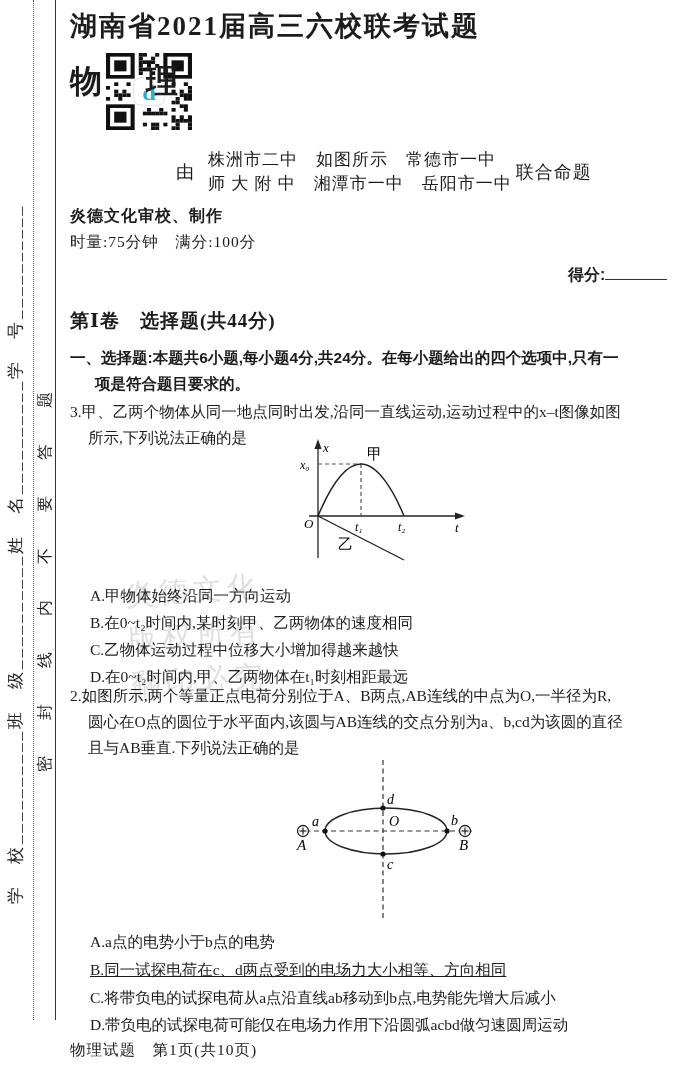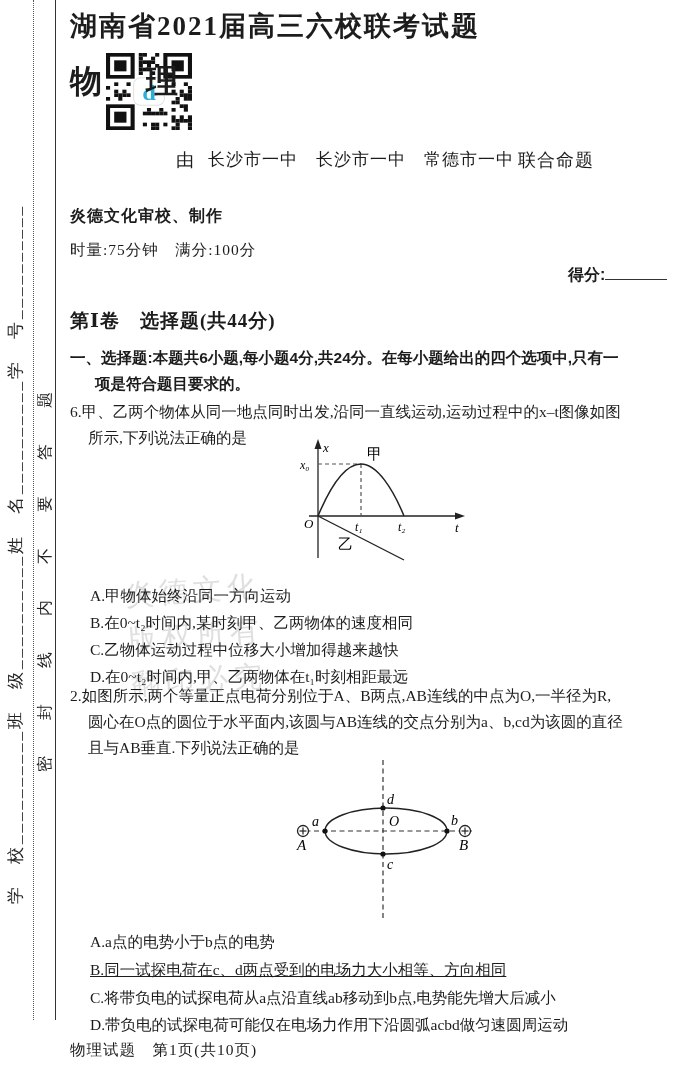--- a/index.html
+++ b/index.html
@@ -27,21 +27,21 @@
   }
   
   .exam-title{top:8px;font-size:27px;font-weight:bold;letter-spacing:2px;}
   .subject-title{top:60px;font-size:32px;font-weight:bold;letter-spacing:6px;}
   .qr{left:106px;top:53px;width:86px;height:77px;}
   .byline{left:176px;top:148px;display:flex;align-items:center;}
   .by-label{font-size:18px;margin-right:14px;}
   .schools{font-size:17px;line-height:24px;letter-spacing:1px;font-style:normal;}
   .joint-label{font-size:18px;margin-left:4px;letter-spacing:1px;}
   .producer{top:206px;font-size:16px;font-weight:bold;font-family:"Liberation Sans","DejaVu Sans",sans-serif;letter-spacing:1px;}
-  .time-score{top:240px;font-size:15.5px;letter-spacing:1px;}
+  .time-score{top:232px;font-size:15.5px;letter-spacing:1px;}
   .score{left:568px;top:264px;font-size:16px;font-weight:bold;font-family:"Liberation Sans","DejaVu Sans",sans-serif;}
   .score .blank{display:inline-block;width:62px;height:15px;border-bottom:1.5px solid #333;}
   
   .section-title{top:308px;font-size:19px;font-weight:bold;letter-spacing:1px;}
   .instr{font-family:"Liberation Sans","DejaVu Sans",sans-serif;font-weight:bold;font-size:15.5px;}
   .instr1{left:70px;top:348px;}
   .instr2{left:95px;top:374px;}
   .qtext{font-size:15.5px;}
   .q1-l1{left:70px;top:402px;}
   .q1-l2{left:88px;top:428px;}
@@ -176,37 +176,38 @@
         </g>
       <rect x="27" y="27" width="30" height="30" rx="7" fill="#fff" stroke="#e2e2e2" stroke-width="1"></rect>
       <text x="42" y="51" text-anchor="middle" font-size="24" font-weight="bold" font-family="Liberation Sans, DejaVu Sans, sans-serif" fill="#29b0dd">d</text>
     </svg>
 
     <div class="abs centerbox subject-title">物　理</div>
 
     <div class="abs byline">
       <span class="by-label">由</span>
       <span class="schools">
-        <div>长沙市一中　长沙市一中　常德市一中</div>
+        <div>株洲市二中　如图所示　常德市一中</div>
+        <div>师 大 附 中　湘潭市一中　岳阳市一中</div>
       </span>
       <span class="joint-label">联合命题</span>
     </div>
 
     <div class="abs centerbox producer">炎德文化审校、制作</div>
     <div class="abs centerbox time-score">时量:75分钟　满分:100分</div>
 
     <div class="abs score">
       <span>得分:</span><span class="blank"></span>
     </div>
 
     <div class="abs centerbox section-title">第Ⅰ卷　选择题(共44分)</div>
     <div class="abs instr instr1">一、选择题:本题共6小题,每小题4分,共24分。在每小题给出的四个选项中,只有一</div>
     <div class="abs instr instr2">项是符合题目要求的。</div>
 
-    <div class="abs qtext q1-l1">6.甲、乙两个物体从同一地点同时出发,沿同一直线运动,运动过程中的x–t图像如图</div>
+    <div class="abs qtext q1-l1">3.甲、乙两个物体从同一地点同时出发,沿同一直线运动,运动过程中的x–t图像如图</div>
     <div class="abs qtext q1-l2">所示,下列说法正确的是</div>
 
     <svg class="abs fig1" width="185" height="145" viewBox="0 0 185 145">
 
       <line x1="30" y1="10" x2="30" y2="122" stroke="#222" stroke-width="1.3"></line>
       <polygon points="30,3 26.5,13 33.5,13" fill="#222"></polygon>
       <line x1="21" y1="80" x2="170" y2="80" stroke="#222" stroke-width="1.3"></line>
       <polygon points="177,80 167,76.5 167,83.5" fill="#222"></polygon>
 
       <path d="M30,28 L73,28 M73,28 L73,80" fill="none" stroke="#555" stroke-width="1.2" stroke-dasharray="4 3"></path>

